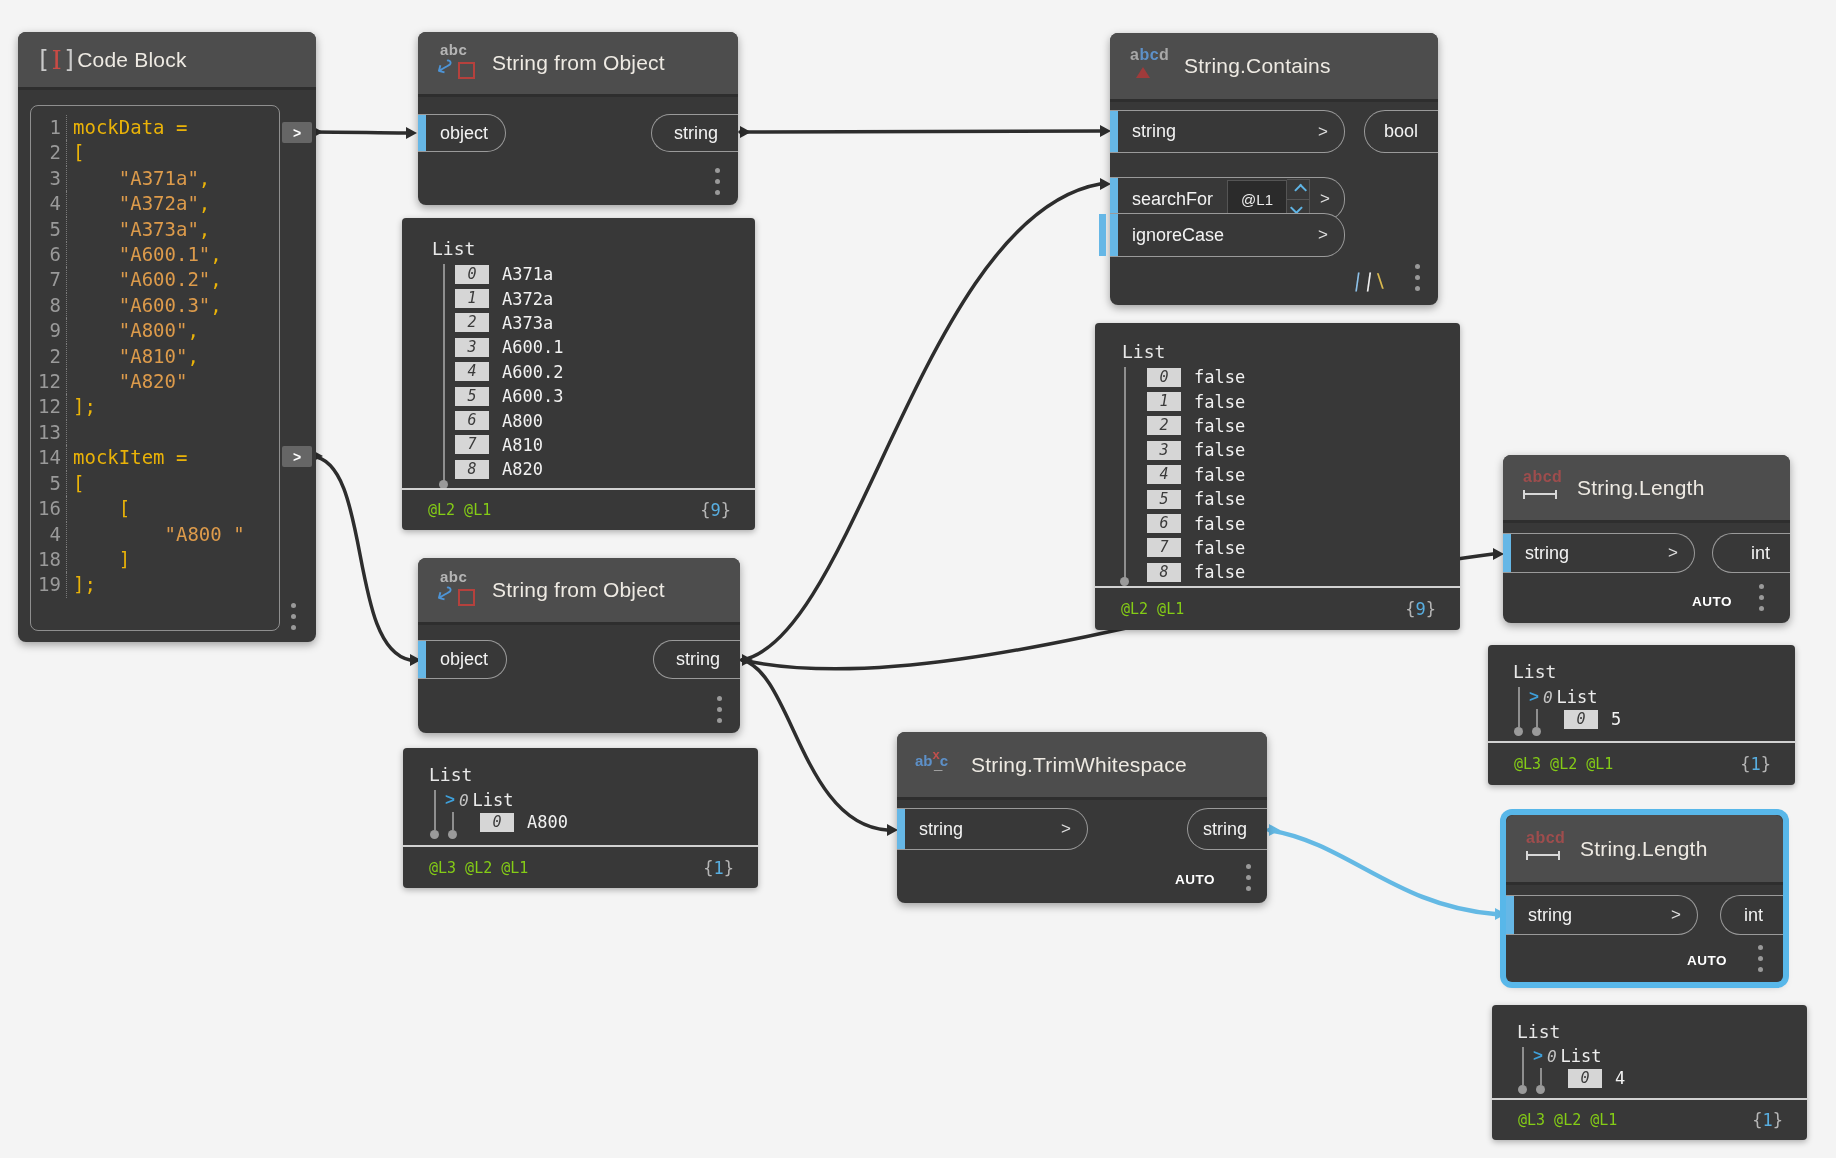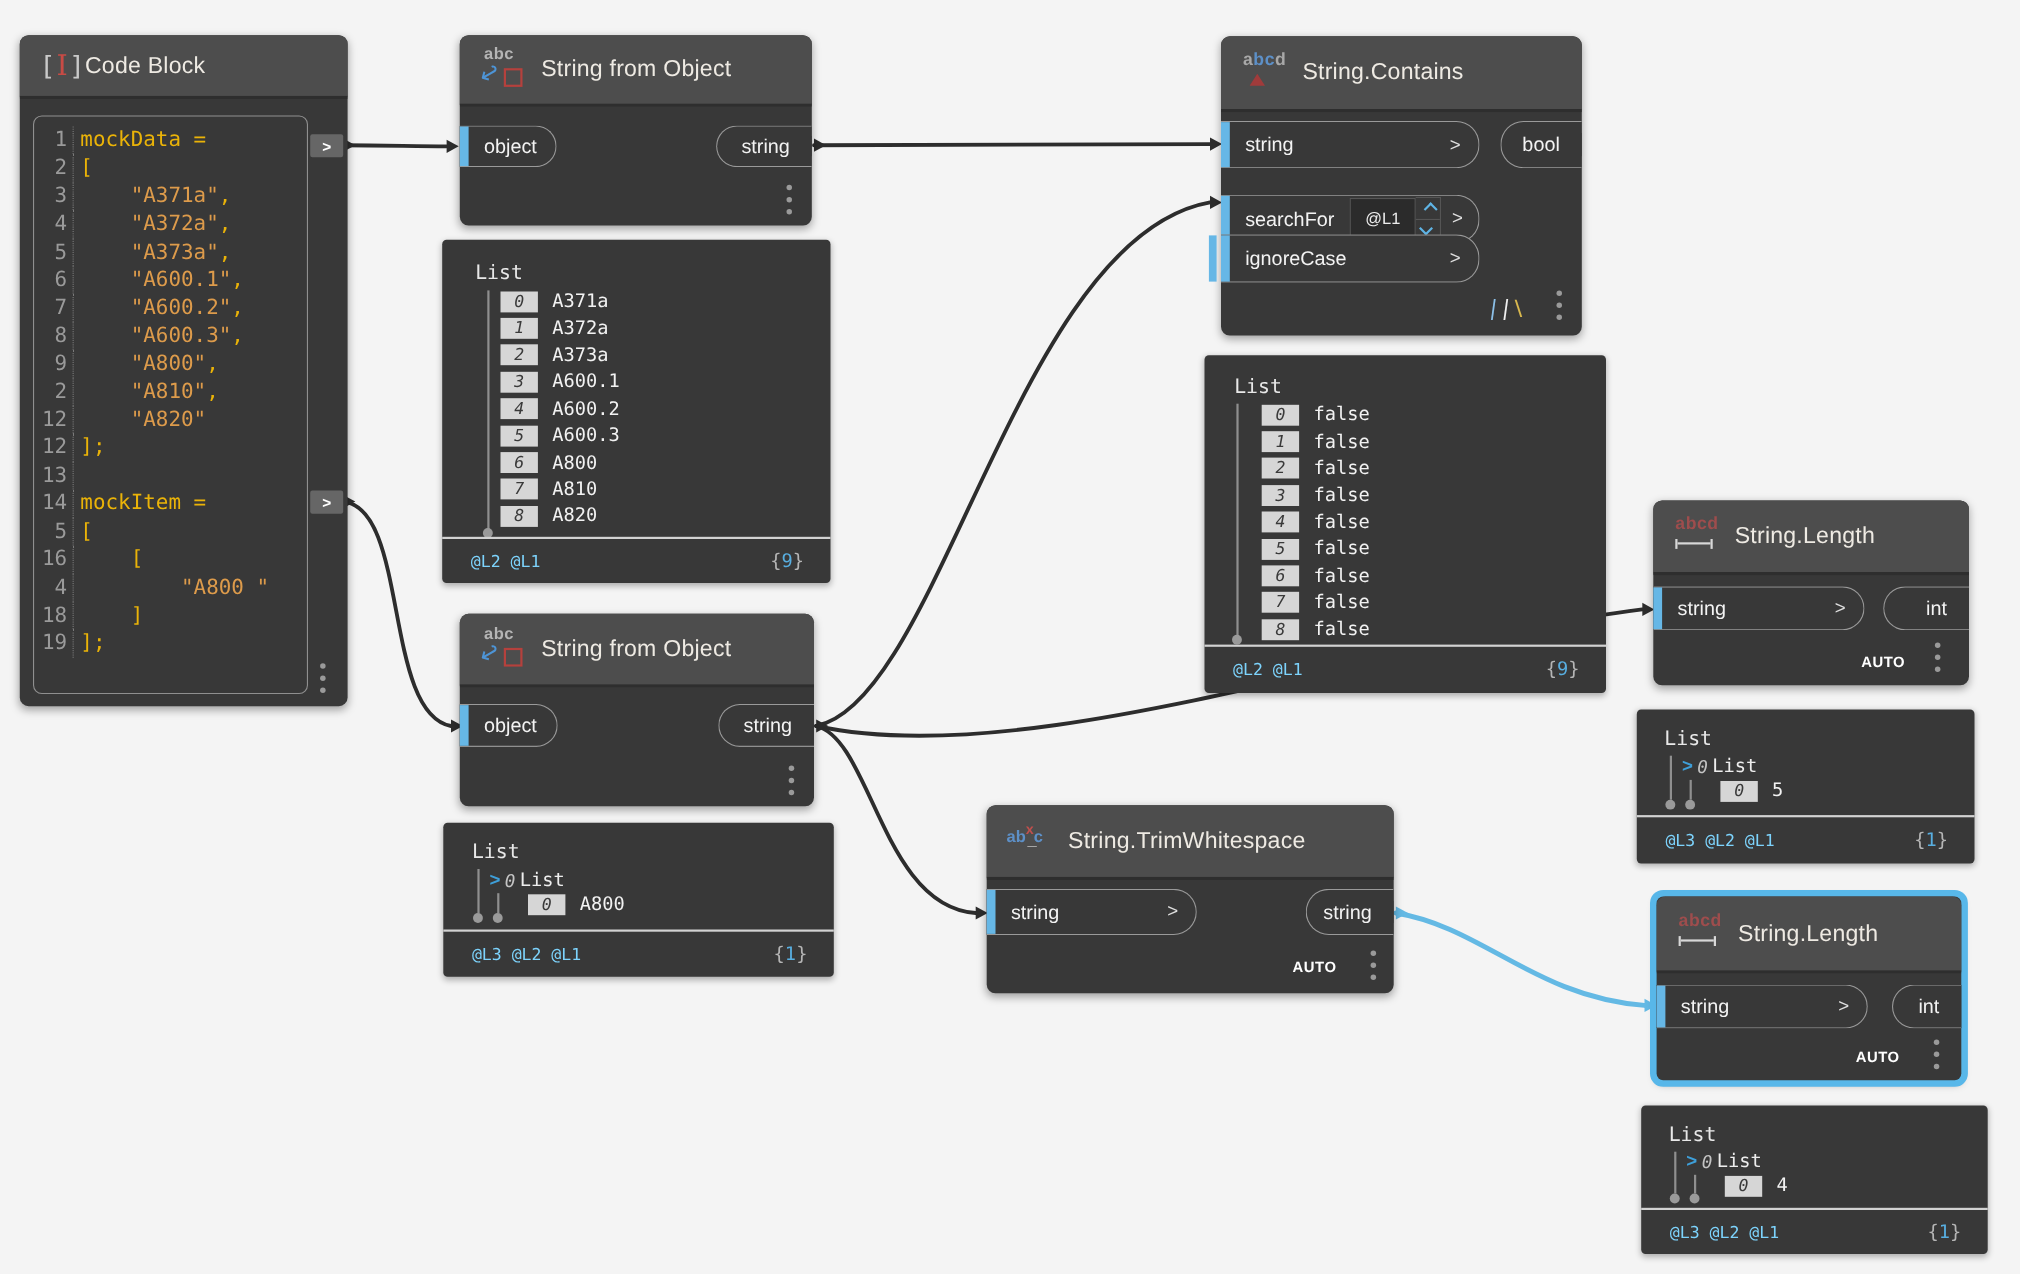--- a/index.html
+++ b/index.html
@@ -43,21 +43,21 @@
   .lrow{display:flex;align-items:center;height:24.4px;}
   .idx{display:inline-block;min-width:34px;text-align:center;background:#d6d6d6;color:#3a3a3a;
        font-style:italic;font-size:15px;line-height:19px;}
   .idx.ghost{background:none;color:#c4c4c4;min-width:0;padding:0 4px;font-size:16px;}
   .lval{margin-left:13px;font-size:17px;color:#f2f2f2;}
   .bchev{color:#3e9fd9;font-weight:bold;font-size:17px;font-family:"Liberation Sans",sans-serif;}
   .tline{position:absolute;width:1.5px;background:#8f8f8f;}
   .tdot{position:absolute;width:9px;height:9px;border-radius:50%;background:#9a9a9a;}
   .bfoot{position:absolute;left:0;right:0;bottom:0;border-top:2px solid #d2d2d2;
          display:flex;align-items:center;justify-content:space-between;padding:0 24px 0 26px;}
-  .levels{font-size:15px;color:#7dd3fc;}
+  .levels{font-size:15px;color:#84cc16;}
   .cnt{font-size:17px;}
   .cnt .brace{color:#b5b5b5;}
   .cnt .num{color:#58aee0;}
 
   
   .dots{position:absolute;display:flex;flex-direction:column;gap:6px;}
   .dots i{width:5px;height:5px;border-radius:50%;background:#9a9a9a;}
   .auto{position:absolute;font-size:13.5px;font-weight:bold;color:#fff;letter-spacing:.5px;}
   .lacing{position:absolute;font-size:19px;font-family:"DejaVu Sans Mono",monospace;transform:skewX(-8deg);}
   .lacing .b1{color:#8cc0e8;}

